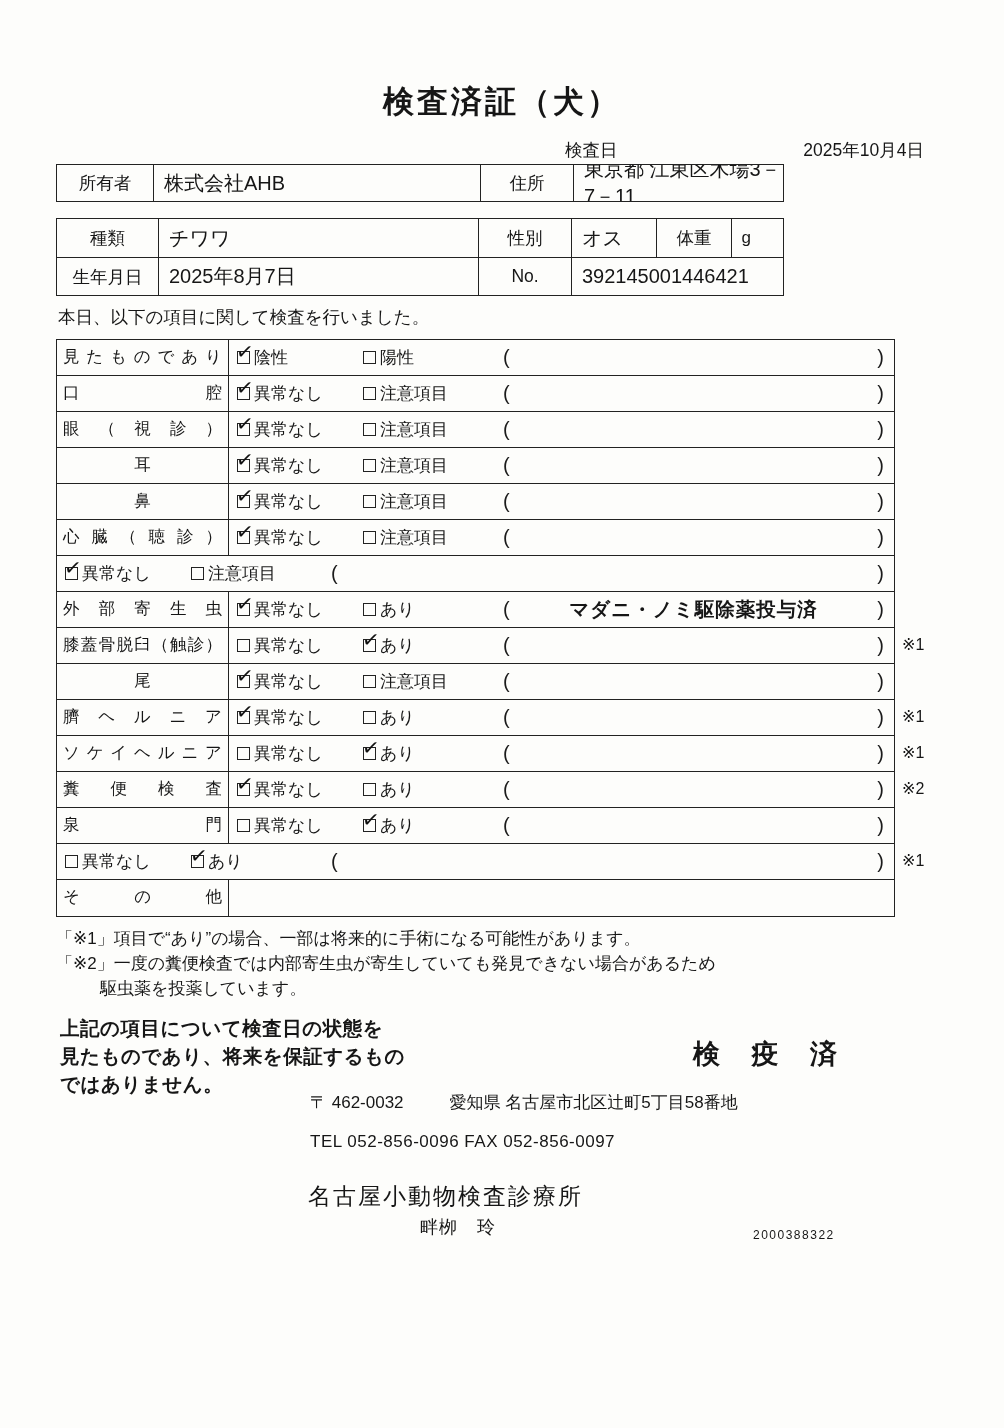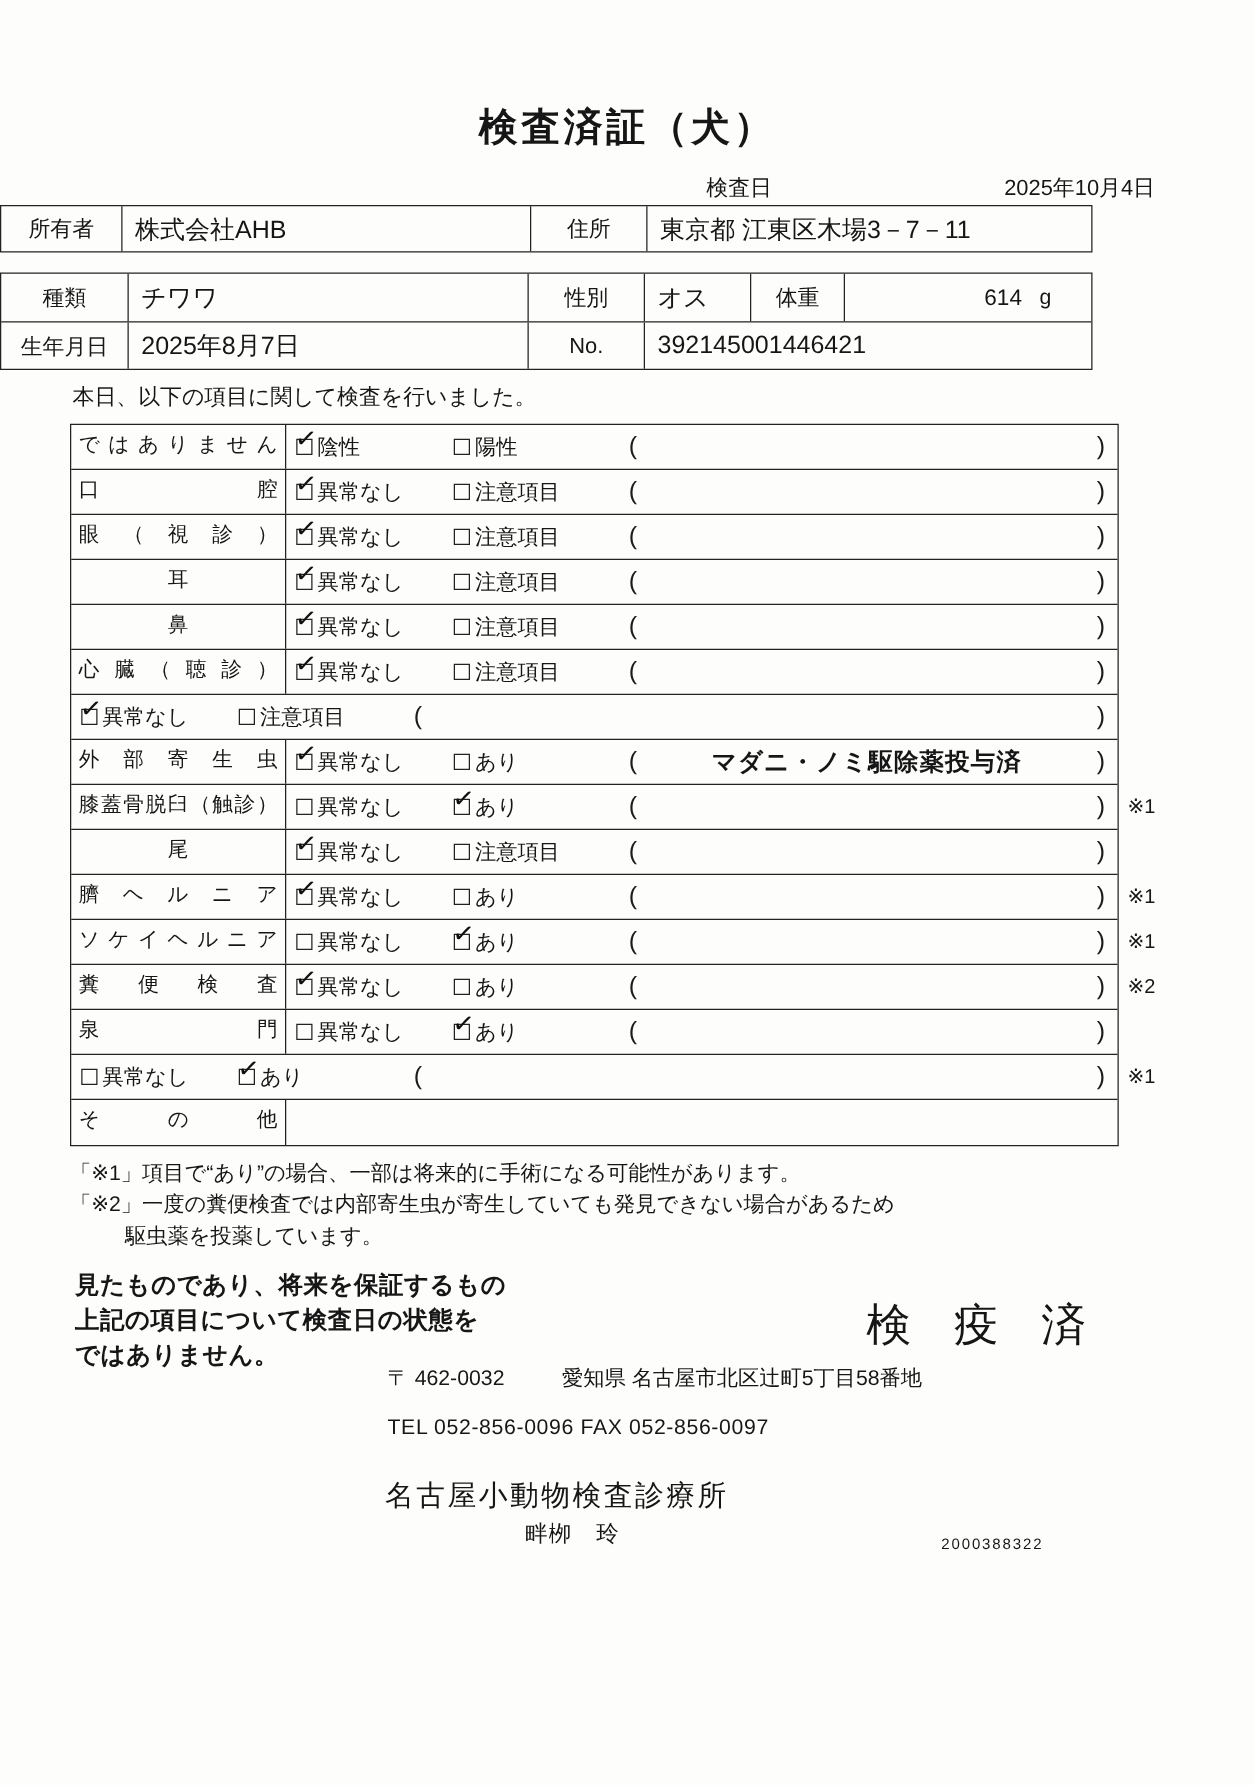--- a/index.html
+++ b/index.html
@@ -10,21 +10,21 @@
     font-family:"Liberation Sans","DejaVu Sans",sans-serif;
   }
   .title {
     margin-top:82px; text-align:center;
     font-size:31px; font-weight:600; letter-spacing:3px; line-height:40px;
   }
   .date-row { margin:16px 0 2px 56px; width:874px; display:flex; font-size:17.5px; }
   .date-label { margin-left:509px; }
   .date-value { margin-left:auto; padding-right:6px; }
 
-  .tbl { width:874px; border:1.8px solid #222; }
+  .tbl { margin-left:56px; width:728px; border:1.8px solid #222; }
   .trow { display:flex; height:36px; }
   .trow + .trow { border-top:1.8px solid #222; }
   .pet-tbl .trow { height:38px; }
   .cell { display:flex; align-items:center; border-right:1.8px solid #222; overflow:hidden; }
   .cell.last { border-right:none; }
   .cell.lbl { justify-content:center; font-size:17.5px; padding:0 2px; }
   .cell.val { font-size:20px; padding-left:10px; }
   .cell.num { justify-content:flex-end; padding-right:32px; font-size:18px; }
   .unit { margin-left:14px; font-size:17px; }
   .w97{width:97px;} .w327{width:327px;} .w93{width:93px;} .w357{width:357px;flex:1;}
@@ -54,21 +54,21 @@
   .cb.checked .tick { display:block; }
   .paren-open,.paren-close { font-size:20px; color:#1b1b1b; }
   .paren-close { margin-right:10px; }
   .paren-text { flex:1; text-align:center; font-size:19.5px; font-weight:bold; letter-spacing:1px; }
   .row-mark { position:absolute; left:calc(100% + 8px); top:7px; font-size:16px; white-space:nowrap; }
 
   .notes { margin:9px 0 0 56px; font-size:17px; line-height:25px; }
   .note-line.indent { padding-left:44px; }
 
   .disclaimer { margin:13px 0 0 60px; font-size:19.5px; font-weight:bold; line-height:28px; letter-spacing:0.5px; }
-  .stamp { position:absolute; left:693px; top:1036px; font-size:36px; letter-spacing:12px; font-weight:400; }
+  .stamp { position:absolute; left:693px; top:1036px; font-size:27px; letter-spacing:12px; font-weight:700; }
 
   .footer-addr { position:absolute; left:310px; top:1091px; font-size:17px; display:flex; gap:46px;align-items:flex-end; }
   .footer-tel  { position:absolute; left:310px; top:1132px; font-size:17px; letter-spacing:0.5px; }
   .footer-clinic { position:absolute; left:308px; top:1181px; font-size:23px; letter-spacing:2px; }
   .footer-vet  { position:absolute; left:420px; top:1215px; font-size:18px; letter-spacing:1px; }
   .footer-serial { position:absolute; left:753px; top:1228px; font-size:12px; letter-spacing:1.5px; }
 </style>
 </head>
 <body>
 
@@ -107,21 +107,21 @@
       <div class="cell val w320">2025年8月7日</div>
       <div class="cell lbl w93">No.</div>
       <div class="cell val w357 last">392145001446421</div>
     </div>
   </div>
 
   <div class="intro">本日、以下の項目に関して検査を行いました。</div>
 
   <div class="checklist">
       <div class="crow">
-      <div class="c-label">ではありません</div>
+      <div class="c-label">見たものであり</div>
       <div class="c-content">
         <span class="opt opt1">
           <span class="cb checked">
               <span class="tick">✓</span>
             </span>
           <span class="opt-label">陰性</span>
         </span>
         <span class="opt opt2">
           <span class="cb"></span>
           <span class="opt-label">陽性</span>
@@ -403,22 +403,22 @@
     </div>
     </div>
 
   <div class="notes">
     <div class="note-line">「※1」項目で“あり”の場合、一部は将来的に手術になる可能性があります。</div>
     <div class="note-line">「※2」一度の糞便検査では内部寄生虫が寄生していても発見できない場合があるため</div>
     <div class="note-line indent">駆虫薬を投薬しています。</div>
   </div>
 
   <div class="disclaimer">
+    <div>上記の項目について検査日の状態を</div>
     <div>見たものであり、将来を保証するもの</div>
-    <div>上記の項目について検査日の状態を</div>
     <div>ではありません。</div>
   </div>
 
   <div class="stamp">検 疫 済</div>
 
   <div class="footer-addr">
     <span>〒 462-0032</span>
     <span>愛知県 名古屋市北区辻町5丁目58番地</span>
   </div>
   <div class="footer-tel">TEL 052-856-0096  FAX 052-856-0097</div>

